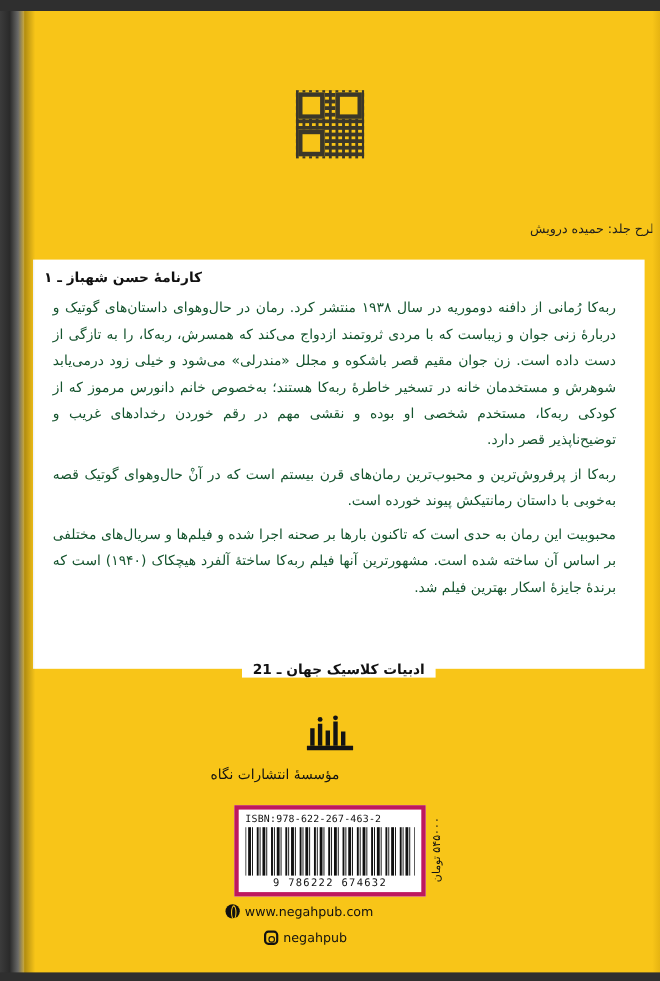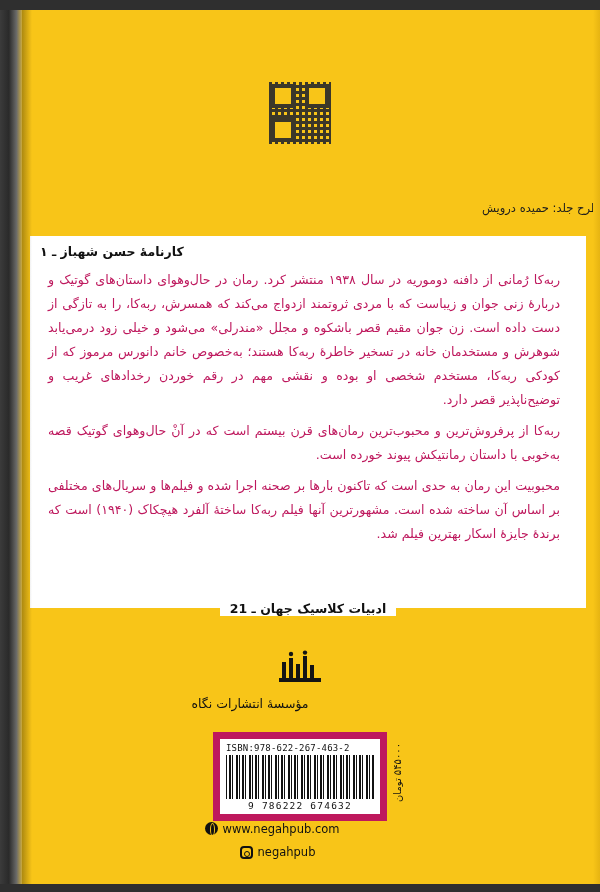--- a/index.html
+++ b/index.html
@@ -155,21 +155,21 @@
     z-index: 1;
   }
 
   
   .blurb {
     position: absolute;
     top: 268px;
     left: 48px;
     width: 512px;
     z-index: 3;
-    color: #be185d;
+    color: #14532d;
     font-size: 12.6px;
     line-height: 24px;
     text-align: justify;
     text-align-last: right;
     direction: rtl;
   }
   .blurb p { margin: 0 0 7px 0; }
 
   
   .classics-line {
@@ -227,21 +227,21 @@
     z-index: 3;
   }
 
   
   .barcode-box {
     position: absolute;
     top: 732px;
     left: 213px;
     width: 174px;
     background: #ffffff;
-    border: 7px solid #be185d;
+    border: 4px solid #be185d;
     padding: 4px 6px 3px 6px;
     z-index: 3;
     box-sizing: border-box;
   }
   .isbn {
     font-family: "DejaVu Sans Mono", monospace;
     font-size: 9px;
     color: #111;
     direction: ltr;
     text-align: left;

